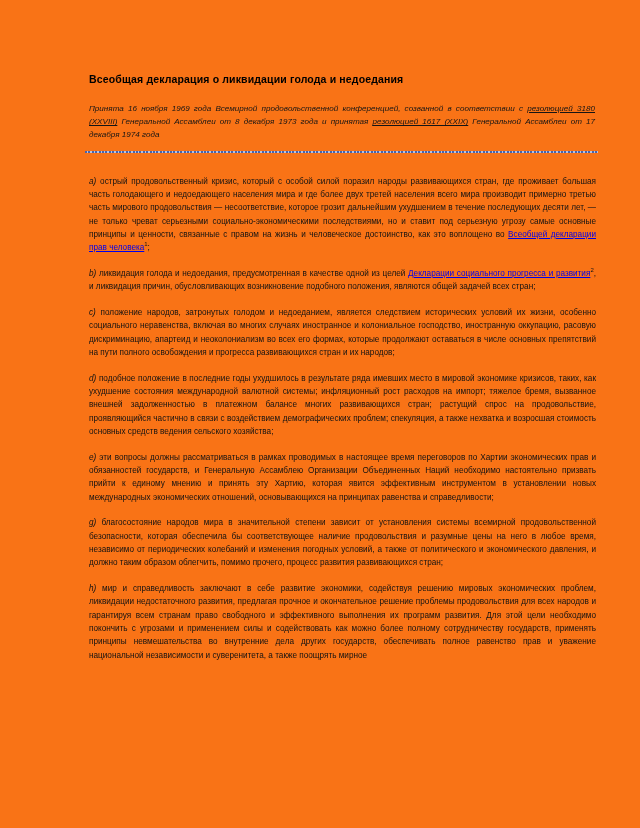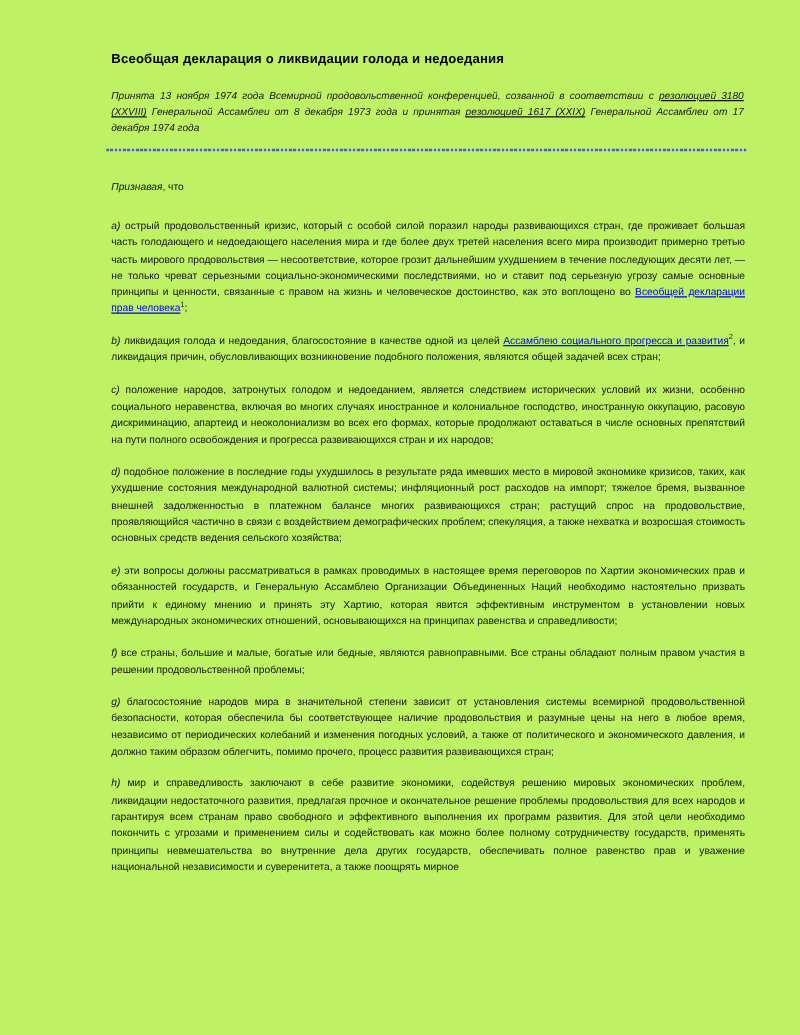--- a/index.html
+++ b/index.html
@@ -13,22 +13,22 @@
     overflow: hidden;
     font-family: "Liberation Sans", sans-serif;
     color: #161616;
     -webkit-font-smoothing: antialiased;
   }
 
   .page {
     box-sizing: border-box;
     width: 640px;
     height: 828px;
-    padding: 40px 42px 0 89px;
-    background: #bef264;
+    padding: 72px 42px 0 89px;
+    background: #f97316;
     position: relative;
   }
 
   .doc-title {
     font-size: 10.5px;
     font-weight: bold;
     line-height: 14px;
     letter-spacing: 0.15px;
     margin: 0 0 16px 0;
     color: #000000;
@@ -103,54 +103,48 @@
   .para:last-child { margin-bottom: 16px; }
 </style>
 </head>
 <body>
 
 <div class="page">
 
   <h1 class="doc-title">Всеобщая декларация о ликвидации голода и недоедания</h1>
 
   <p class="adoption-note">
-    <span>Принята 13 ноября 1974 года Всемирной продовольственной конференцией, созванной в соответствии с </span><a class="lnk" href="#">резолюцией 3180 (XXVIII)</a><span> Генеральной Ассамблеи от 8 декабря 1973 года и принятая </span><a class="lnk" href="#">резолюцией 1617 (XXIX)</a><span> Генеральной Ассамблеи от 17 декабря 1974 года</span>
+    <span>Принята 16 ноября 1969 года Всемирной продовольственной конференцией, созванной в соответствии с </span><a class="lnk" href="#">резолюцией 3180 (XXVIII)</a><span> Генеральной Ассамблеи от 8 декабря 1973 года и принятая </span><a class="lnk" href="#">резолюцией 1617 (XXIX)</a><span> Генеральной Ассамблеи от 17 декабря 1974 года</span>
   </p>
 
   <div class="rule"></div>
 
   <div class="body-area">
 
-    <p class="para lead">
-      <span>Признавая</span><span class="plain">, что</span>
-    </p>
 
     <p class="para">
       <span class="marker">a)</span><span> острый продовольственный кризис, который с особой силой поразил народы развивающихся стран, где проживает большая часть голодающего и недоедающего населения мира и где более двух третей населения всего мира производит примерно третью часть мирового продовольствия — несоответствие, которое грозит дальнейшим ухудшением в течение последующих десяти лет, — не только чреват серьезными социально-экономическими последствиями, но и ставит под серьезную угрозу самые основные принципы и ценности, связанные с правом на жизнь и человеческое достоинство, как это воплощено во </span><a class="lnk" href="#">Всеобщей декларации прав человека</a><sup>1</sup><span>;</span>
     </p>
 
     <p class="para">
-      <span class="marker">b)</span><span> ликвидация голода и недоедания, благосостояние в качестве одной из целей </span><a class="lnk" href="#">Ассамблею социального прогресса и развития</a><sup>2</sup><span>, и ликвидация причин, обусловливающих возникновение подобного положения, являются общей задачей всех стран;</span>
+      <span class="marker">b)</span><span> ликвидация голода и недоедания, предусмотренная в качестве одной из целей </span><a class="lnk" href="#">Декларации социального прогресса и развития</a><sup>2</sup><span>, и ликвидация причин, обусловливающих возникновение подобного положения, являются общей задачей всех стран;</span>
     </p>
 
     <p class="para">
       <span class="marker">c)</span><span> положение народов, затронутых голодом и недоеданием, является следствием исторических условий их жизни, особенно социального неравенства, включая во многих случаях иностранное и колониальное господство, иностранную оккупацию, расовую дискриминацию, апартеид и неоколониализм во всех его формах, которые продолжают оставаться в числе основных препятствий на пути полного освобождения и прогресса развивающихся стран и их народов;</span>
     </p>
 
     <p class="para">
       <span class="marker">d)</span><span> подобное положение в последние годы ухудшилось в результате ряда имевших место в мировой экономике кризисов, таких, как ухудшение состояния международной валютной системы; инфляционный рост расходов на импорт; тяжелое бремя, вызванное внешней задолженностью в платежном балансе многих развивающихся стран; растущий спрос на продовольствие, проявляющийся частично в связи с воздействием демографических проблем; спекуляция, а также нехватка и возросшая стоимость основных средств ведения сельского хозяйства;</span>
     </p>
 
     <p class="para">
       <span class="marker">e)</span><span> эти вопросы должны рассматриваться в рамках проводимых в настоящее время переговоров по Хартии экономических прав и обязанностей государств, и Генеральную Ассамблею Организации Объединенных Наций необходимо настоятельно призвать прийти к единому мнению и принять эту Хартию, которая явится эффективным инструментом в установлении новых международных экономических отношений, основывающихся на принципах равенства и справедливости;</span>
     </p>
 
-    <p class="para">
-      <span class="marker">f)</span><span> все страны, большие и малые, богатые или бедные, являются равноправными. Все страны обладают полным правом участия в решении продовольственной проблемы;</span>
-    </p>
 
     <p class="para">
       <span class="marker">g)</span><span> благосостояние народов мира в значительной степени зависит от установления системы всемирной продовольственной безопасности, которая обеспечила бы соответствующее наличие продовольствия и разумные цены на него в любое время, независимо от периодических колебаний и изменения погодных условий, а также от политического и экономического давления, и должно таким образом облегчить, помимо прочего, процесс развития развивающихся стран;</span>
     </p>
 
     <p class="para">
       <span class="marker">h)</span><span> мир и справедливость заключают в себе развитие экономики, содействуя решению мировых экономических проблем, ликвидации недостаточного развития, предлагая прочное и окончательное решение проблемы продовольствия для всех народов и гарантируя всем странам право свободного и эффективного выполнения их программ развития. Для этой цели необходимо покончить с угрозами и применением силы и содействовать как можно более полному сотрудничеству государств, применять принципы невмешательства во внутренние дела других государств, обеспечивать полное равенство прав и уважение национальной независимости и суверенитета, а также поощрять мирное</span>
     </p>
 
   </div>

